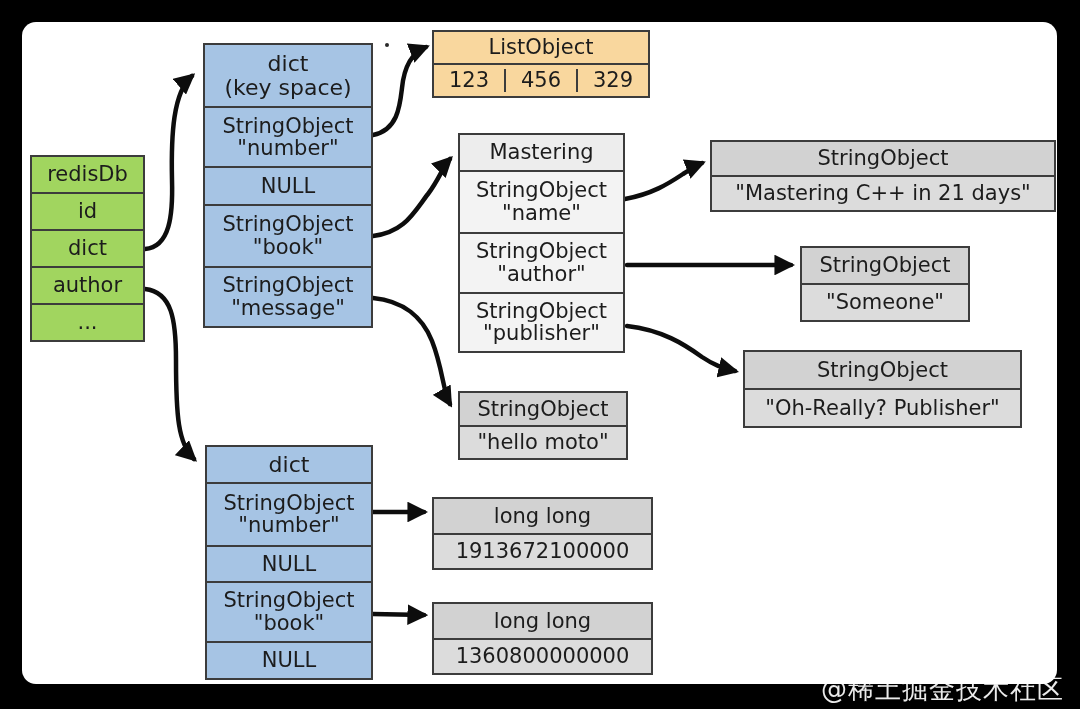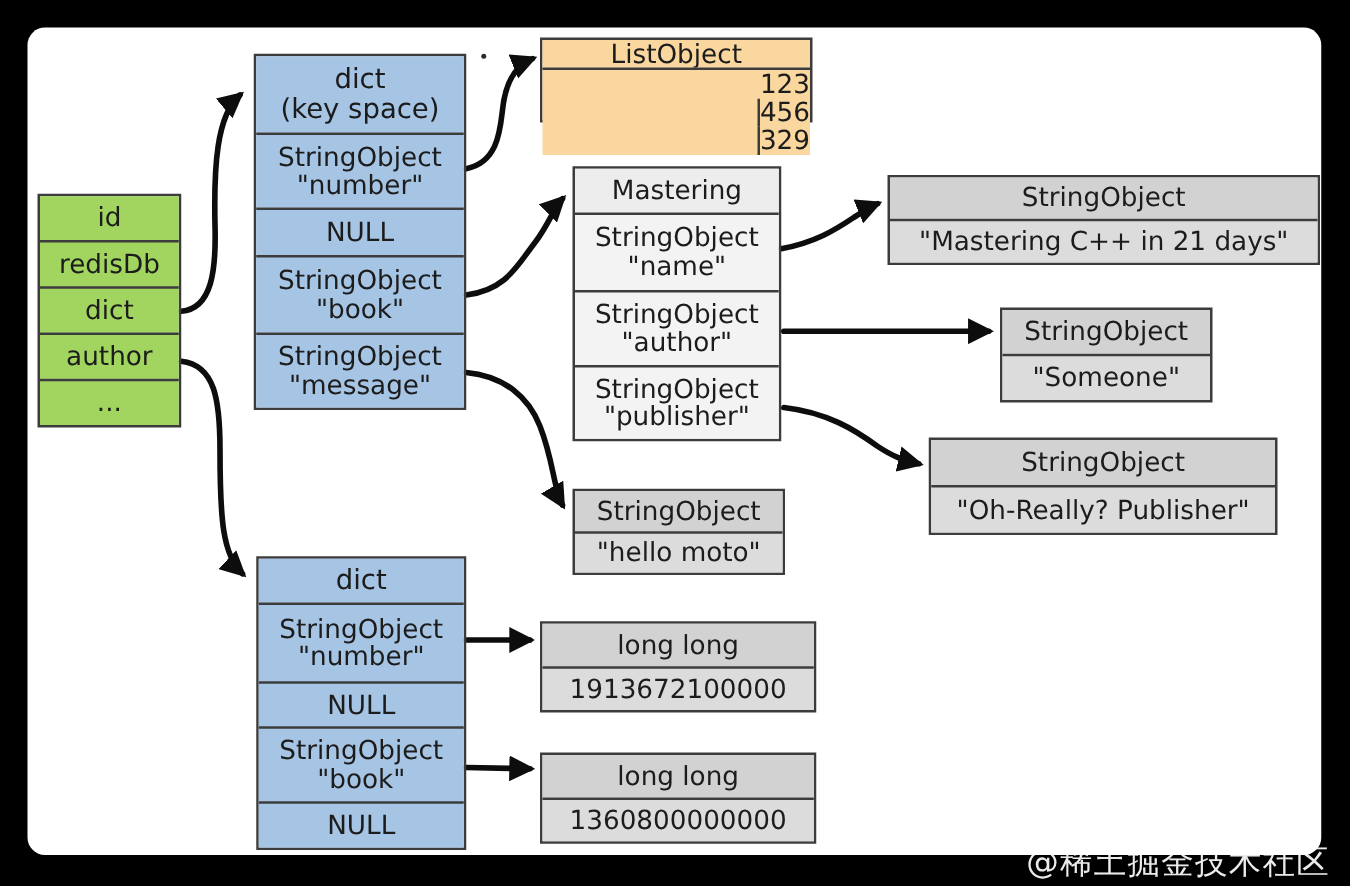--- a/index.html
+++ b/index.html
@@ -19,21 +19,21 @@
   .row{display:flex; flex-direction:column; align-items:center; justify-content:center;
        text-align:center; line-height:1.07; font-size:21px;}
   .row + .row{border-top:2px solid var(--line);}
   .row span:empty{display:none;}
   
   .green .row{background:var(--green); flex:1 1 0;}
   
   .blue .row{background:var(--blue);}
   
   .orange .row{background:var(--orange); flex:1 1 0;}
-  .cells{flex-direction:column; align-items:flex-end; padding:0;}
+  .cells{flex-direction:row; align-items:center; padding:0;}
   .cell{flex:1 1 0; display:flex; align-items:center; justify-content:center; font-size:21px;}
   .cell + .cell{border-left:2px solid var(--line);}
   
   .hash .row{background:var(--hashBg);}
   .hash .row.hdr{background:var(--hashHeader);}
   
   .gray .row.hdr{background:var(--grayHeader); flex:1 1 0;}
   .gray .row.val{background:var(--grayValue); flex:1 1 0;}
   .watermark{position:absolute; right:16px; bottom:2px; color:#fff; font-size:26px;
              letter-spacing:1px; opacity:.92;}
@@ -62,24 +62,24 @@
       <path d="M627,326 C662,330 684,344 702,357 C714,365 722,368 735,371" marker-end="url(#ah)"></path>
       <path d="M373,512 L424,512" marker-end="url(#ah)"></path>
       <path d="M373,614 L424,615" marker-end="url(#ah)"></path>
     </g>
   </svg>
 
   <div class="dot"></div>
 
   <div class="box green" style="left:30px; top:155px; width:115px; height:187px;">
     <div class="row">
+        <span>redisDb</span>
+      </div>
+    <div class="row">
         <span>id</span>
-      </div>
-    <div class="row">
-        <span>redisDb</span>
       </div>
     <div class="row">
         <span>dict</span>
       </div>
     <div class="row">
         <span>author</span>
       </div>
     <div class="row">
         <span>...</span>
       </div>

